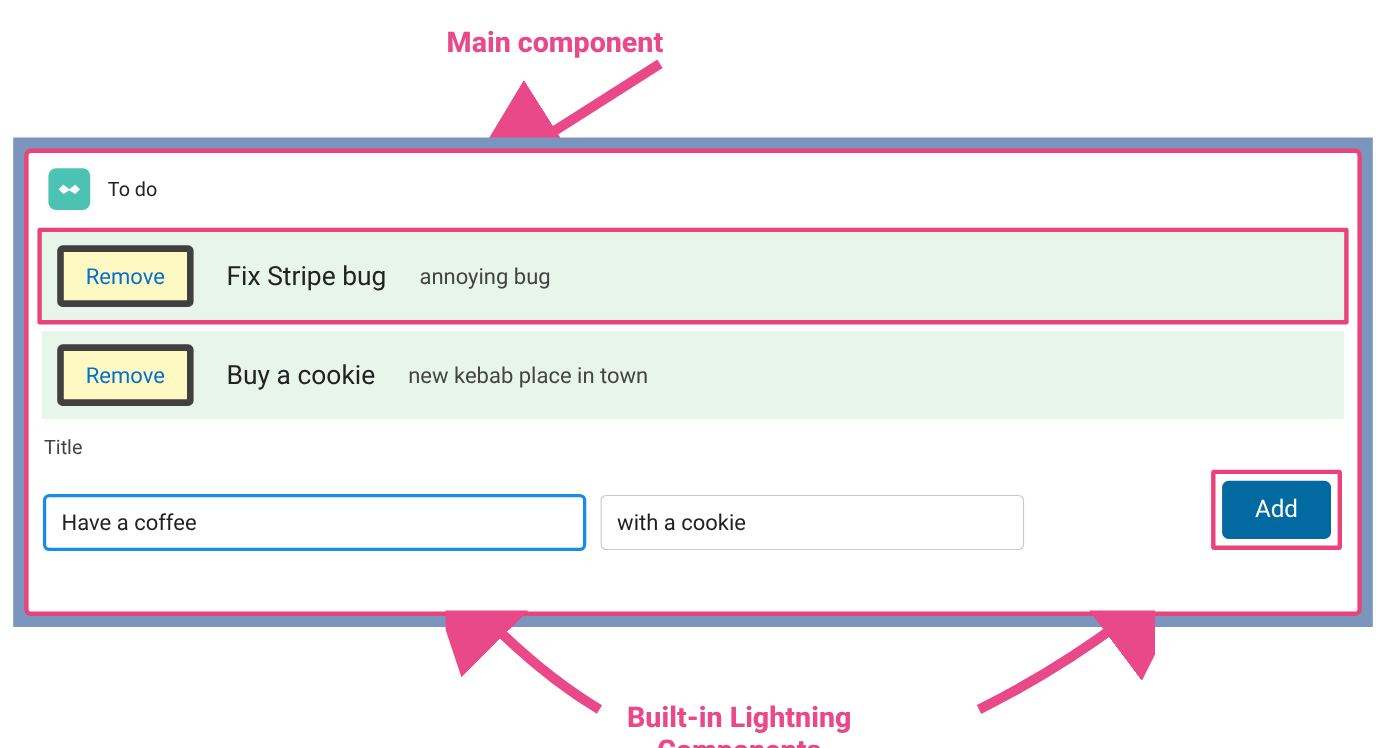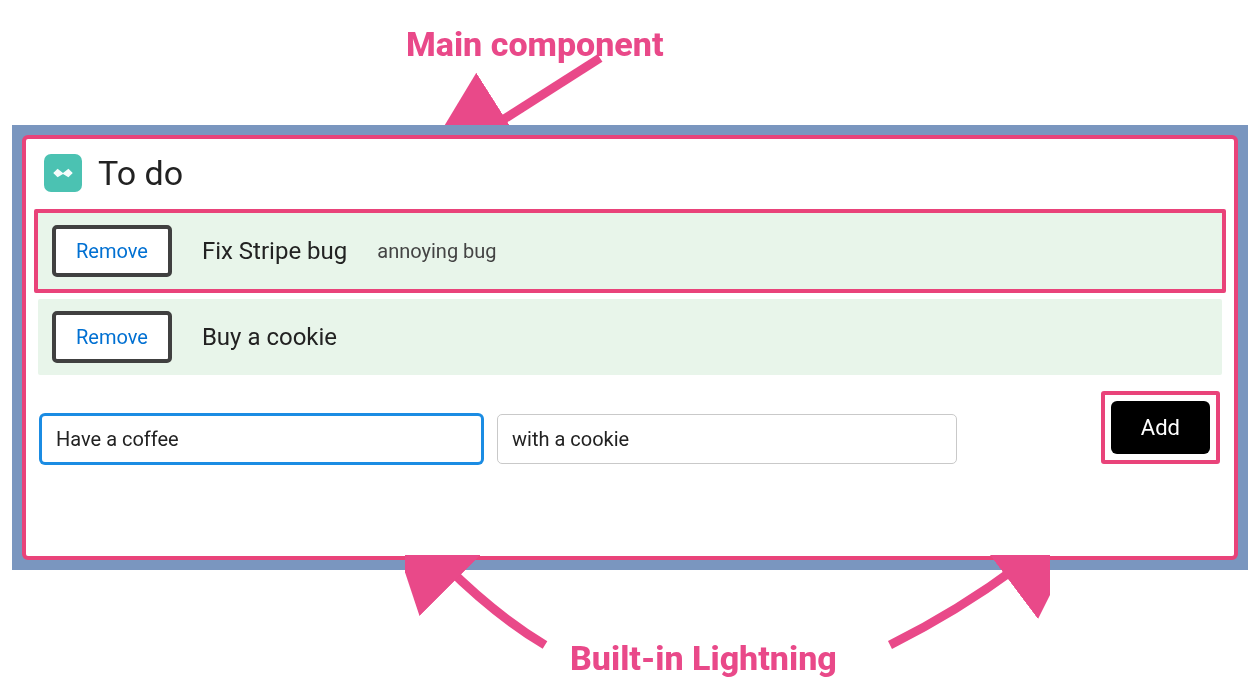--- a/index.html
+++ b/index.html
@@ -10,21 +10,21 @@
     body {
       font-family: -apple-system, BlinkMacSystemFont, "Segoe UI", Roboto, Helvetica, Arial, sans-serif;
       background: #fff;
       width: 1260px;
       height: 680px;
       position: relative;
     }
     .annotation-label {
       position: absolute;
       font-weight: 800;
-      font-size: 34px;
+      font-size: 26px;
       color: #e94989;
       text-shadow: -1px -1px 0 #fff, 1px -1px 0 #fff, -1px 1px 0 #fff, 1px 1px 0 #fff, -2px -2px 0 #fff, 2px -2px 0 #fff, -2px 2px 0 #fff, 2px 2px 0 #fff;
     }
     .arrow {
       position: absolute;
     }
     .outer-frame {
       position: absolute;
       top: 125px;
       left: 12px;
@@ -59,40 +59,40 @@
       height: 38px;
       background: #4bc2b2;
       border-radius: 7px;
       display: flex;
       align-items: center;
       justify-content: center;
       color: #fff;
       flex-shrink: 0;
     }
     .card-title {
-      font-size: 34px;
+      font-size: 18px;
       font-weight: 400;
       color: #222;
     }
     .item-row {
       background: #e8f5ea;
       margin: 6px 12px;
       padding: 12px 14px;
       display: flex;
       align-items: center;
       gap: 30px;
       border-radius: 2px;
     }
     .item-row.highlighted {
       border: 4px solid #e9437a;
       margin: 4px 8px;
     }
     .remove-btn {
-      background: #ffffff;
-      border: 4px solid #404040;
+      background: #fef9c3;
+      border: 6px solid #404040;
       border-radius: 5px;
       padding: 10px 20px;
       font-size: 20px;
       color: #0070d2;
       cursor: pointer;
       font-family: inherit;
       flex-shrink: 0;
     }
     .item-title {
       font-size: 24px;
@@ -139,31 +139,31 @@
       border: 2px solid #1b8ce3;
       box-shadow: 0 0 0 1px #1b8ce3;
     }
     .add-wrapper {
       border: 4px solid #e9437a;
       padding: 6px;
       border-radius: 3px;
       margin-left: auto;
     }
     .add-btn {
-      background: #000000;
+      background: #0369a1;
       border: none;
       border-radius: 6px;
       padding: 14px 30px;
       font-size: 22px;
       color: #fff;
       cursor: pointer;
       font-family: inherit;
     }
-    .title-field { width: 443px; }
-    .detail-field { width: 460px; }
+    .title-field { width: 492px; margin-top: 28px; }
+    .detail-field { width: 385px; }
   </style>
 </head>
 <body>
 
 <div class="annotation-label" style="left:406px; top:24px;">Main component</div>
 
 <svg class="arrow" style="left:430px; top:50px;" width="200" height="90">
   <defs>
     <marker id="ah1" markerWidth="12" markerHeight="12" refX="2" refY="6" orient="auto">
       <path d="M0,0 L12,6 L0,12 Z" fill="#e94989"></path>
@@ -186,24 +186,26 @@
 
     <div class="item-row highlighted">
       <button class="remove-btn">Remove</button>
       <span class="item-title">Fix Stripe bug</span>
       <span class="item-detail">annoying bug</span>
     </div>
 
     <div class="item-row">
       <button class="remove-btn">Remove</button>
       <span class="item-title">Buy a cookie</span>
+      <span class="item-detail">new kebab place in town</span>
     </div>
 
     <div class="input-row">
       <div class="field-group">
+        <label class="field-label">Title</label>
         <input class="text-input focused title-field" value="Have a coffee" style="">
       </div>
       <div class="field-group">
         <input class="text-input detail-field" value="with a cookie" style="">
       </div>
       <div class="add-wrapper">
         <button class="add-btn">Add</button>
       </div>
     </div>
 

